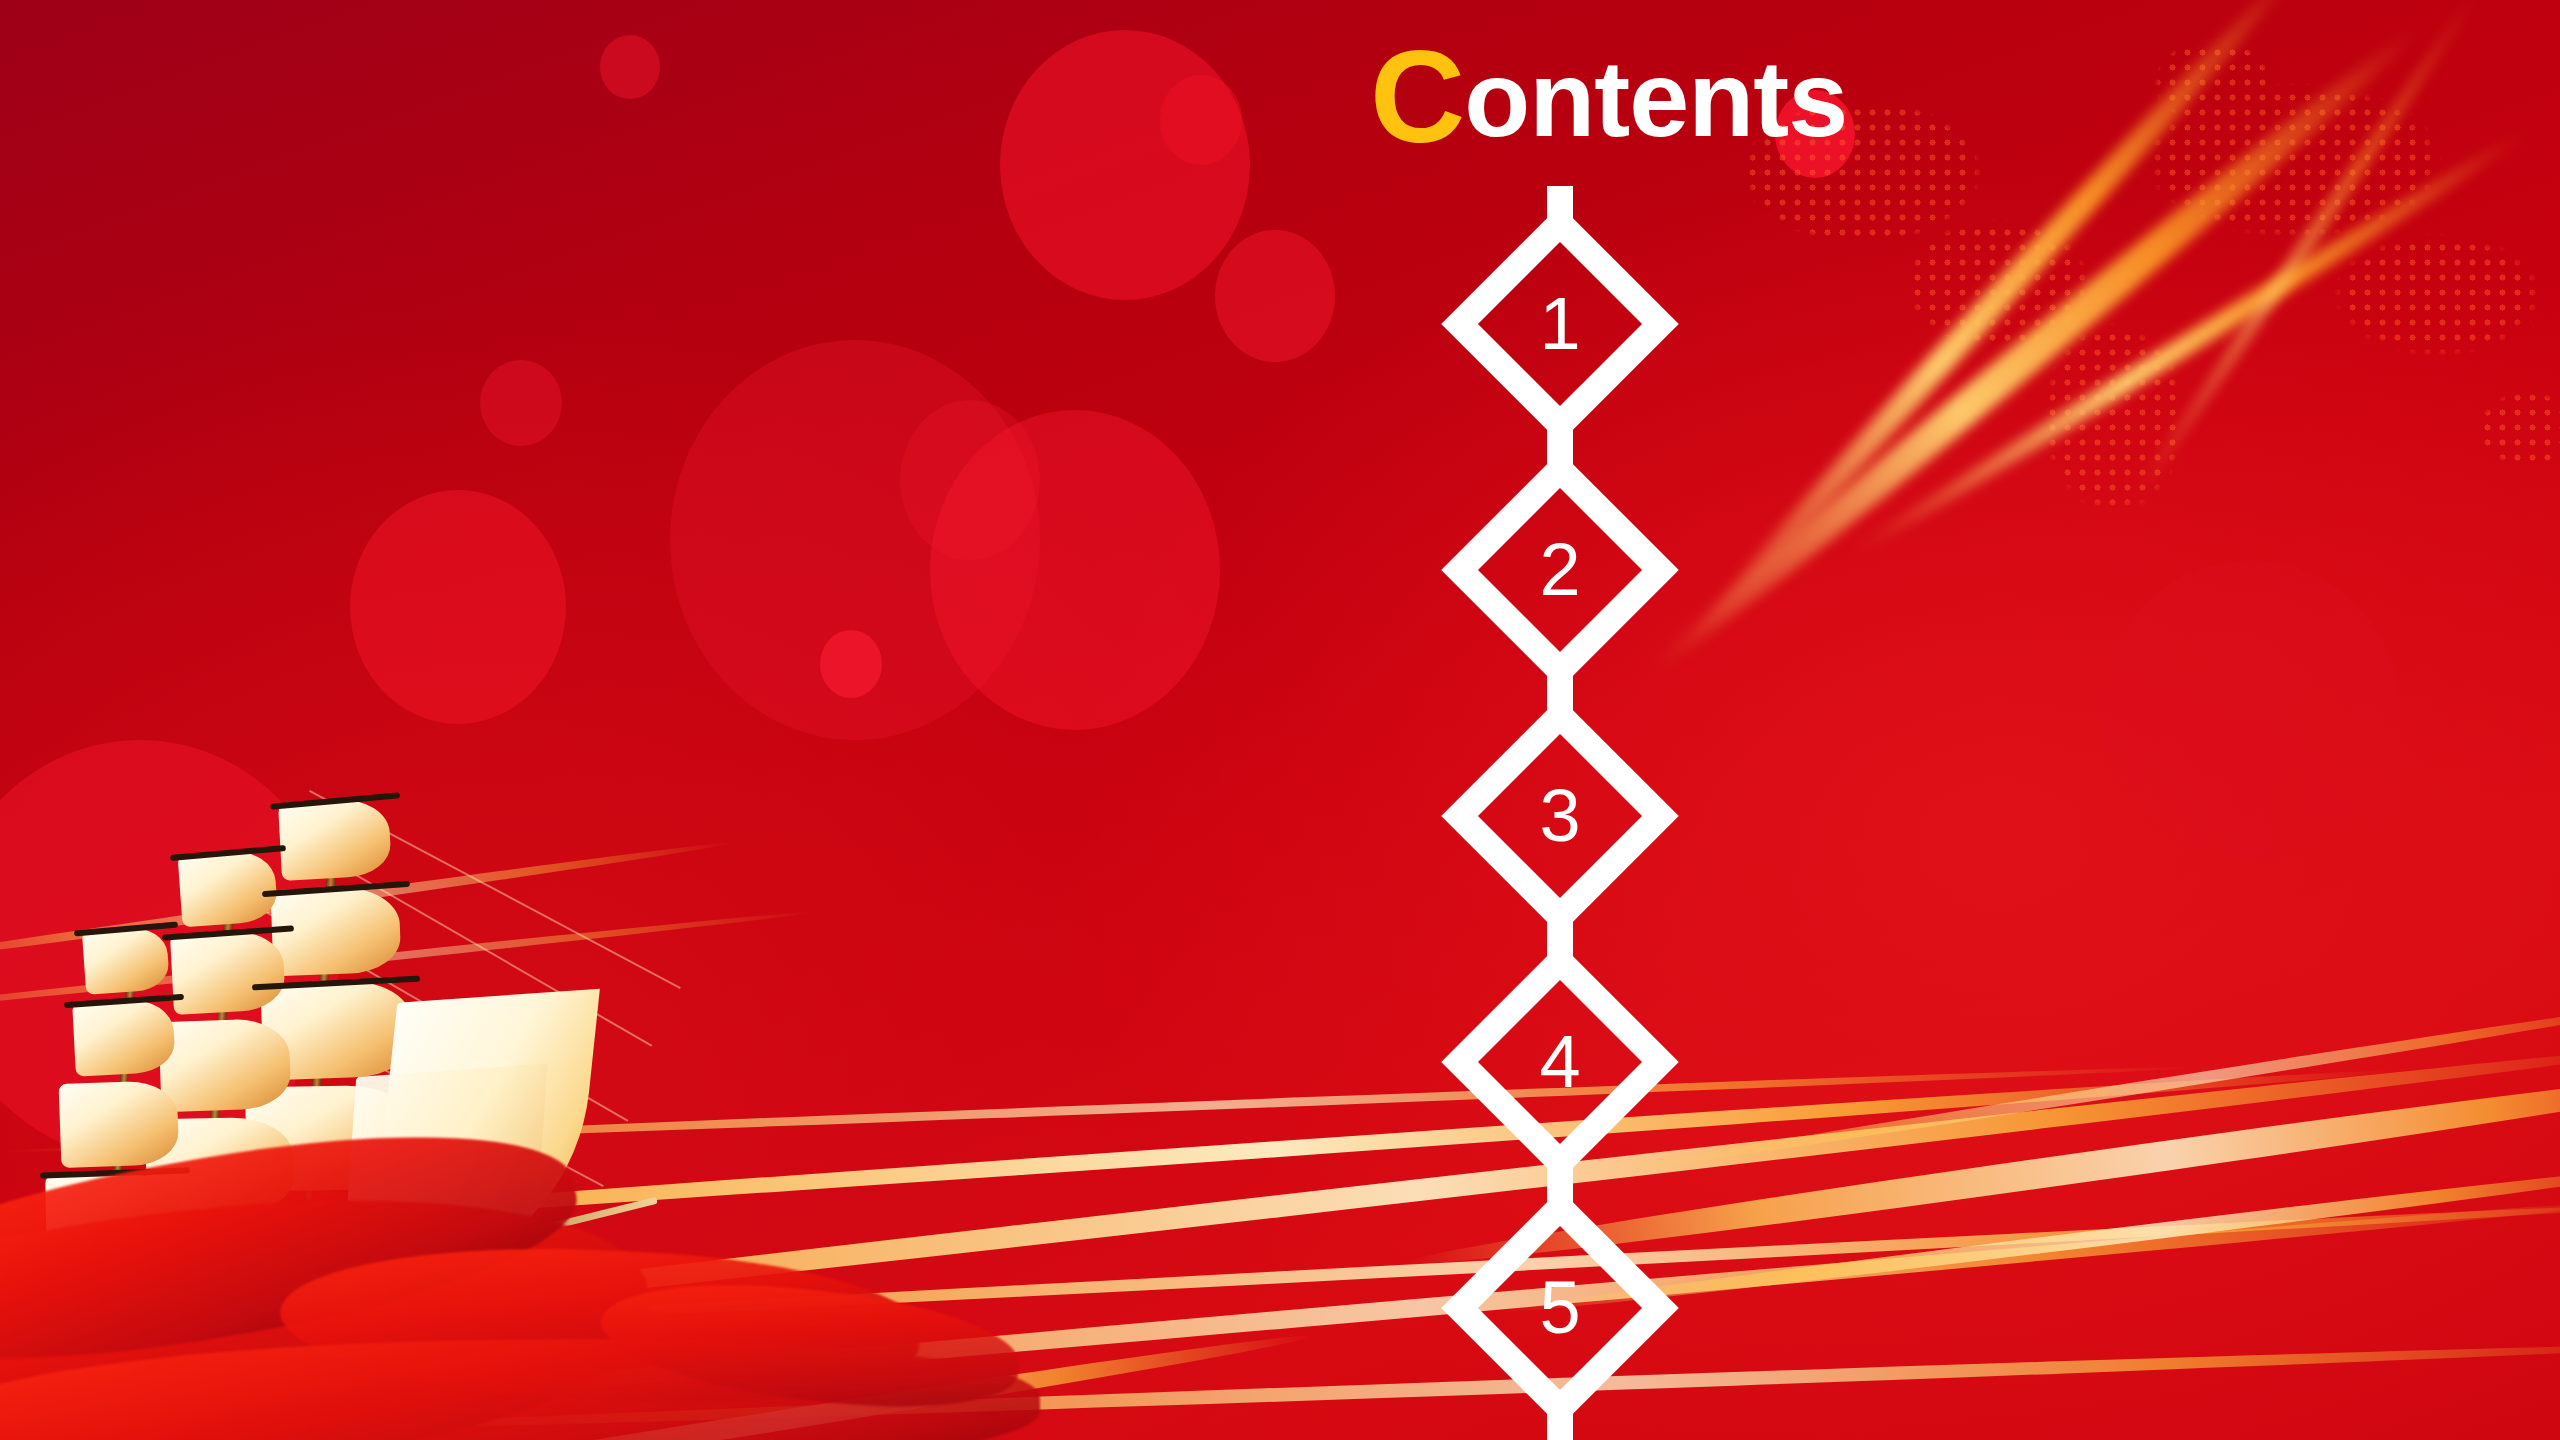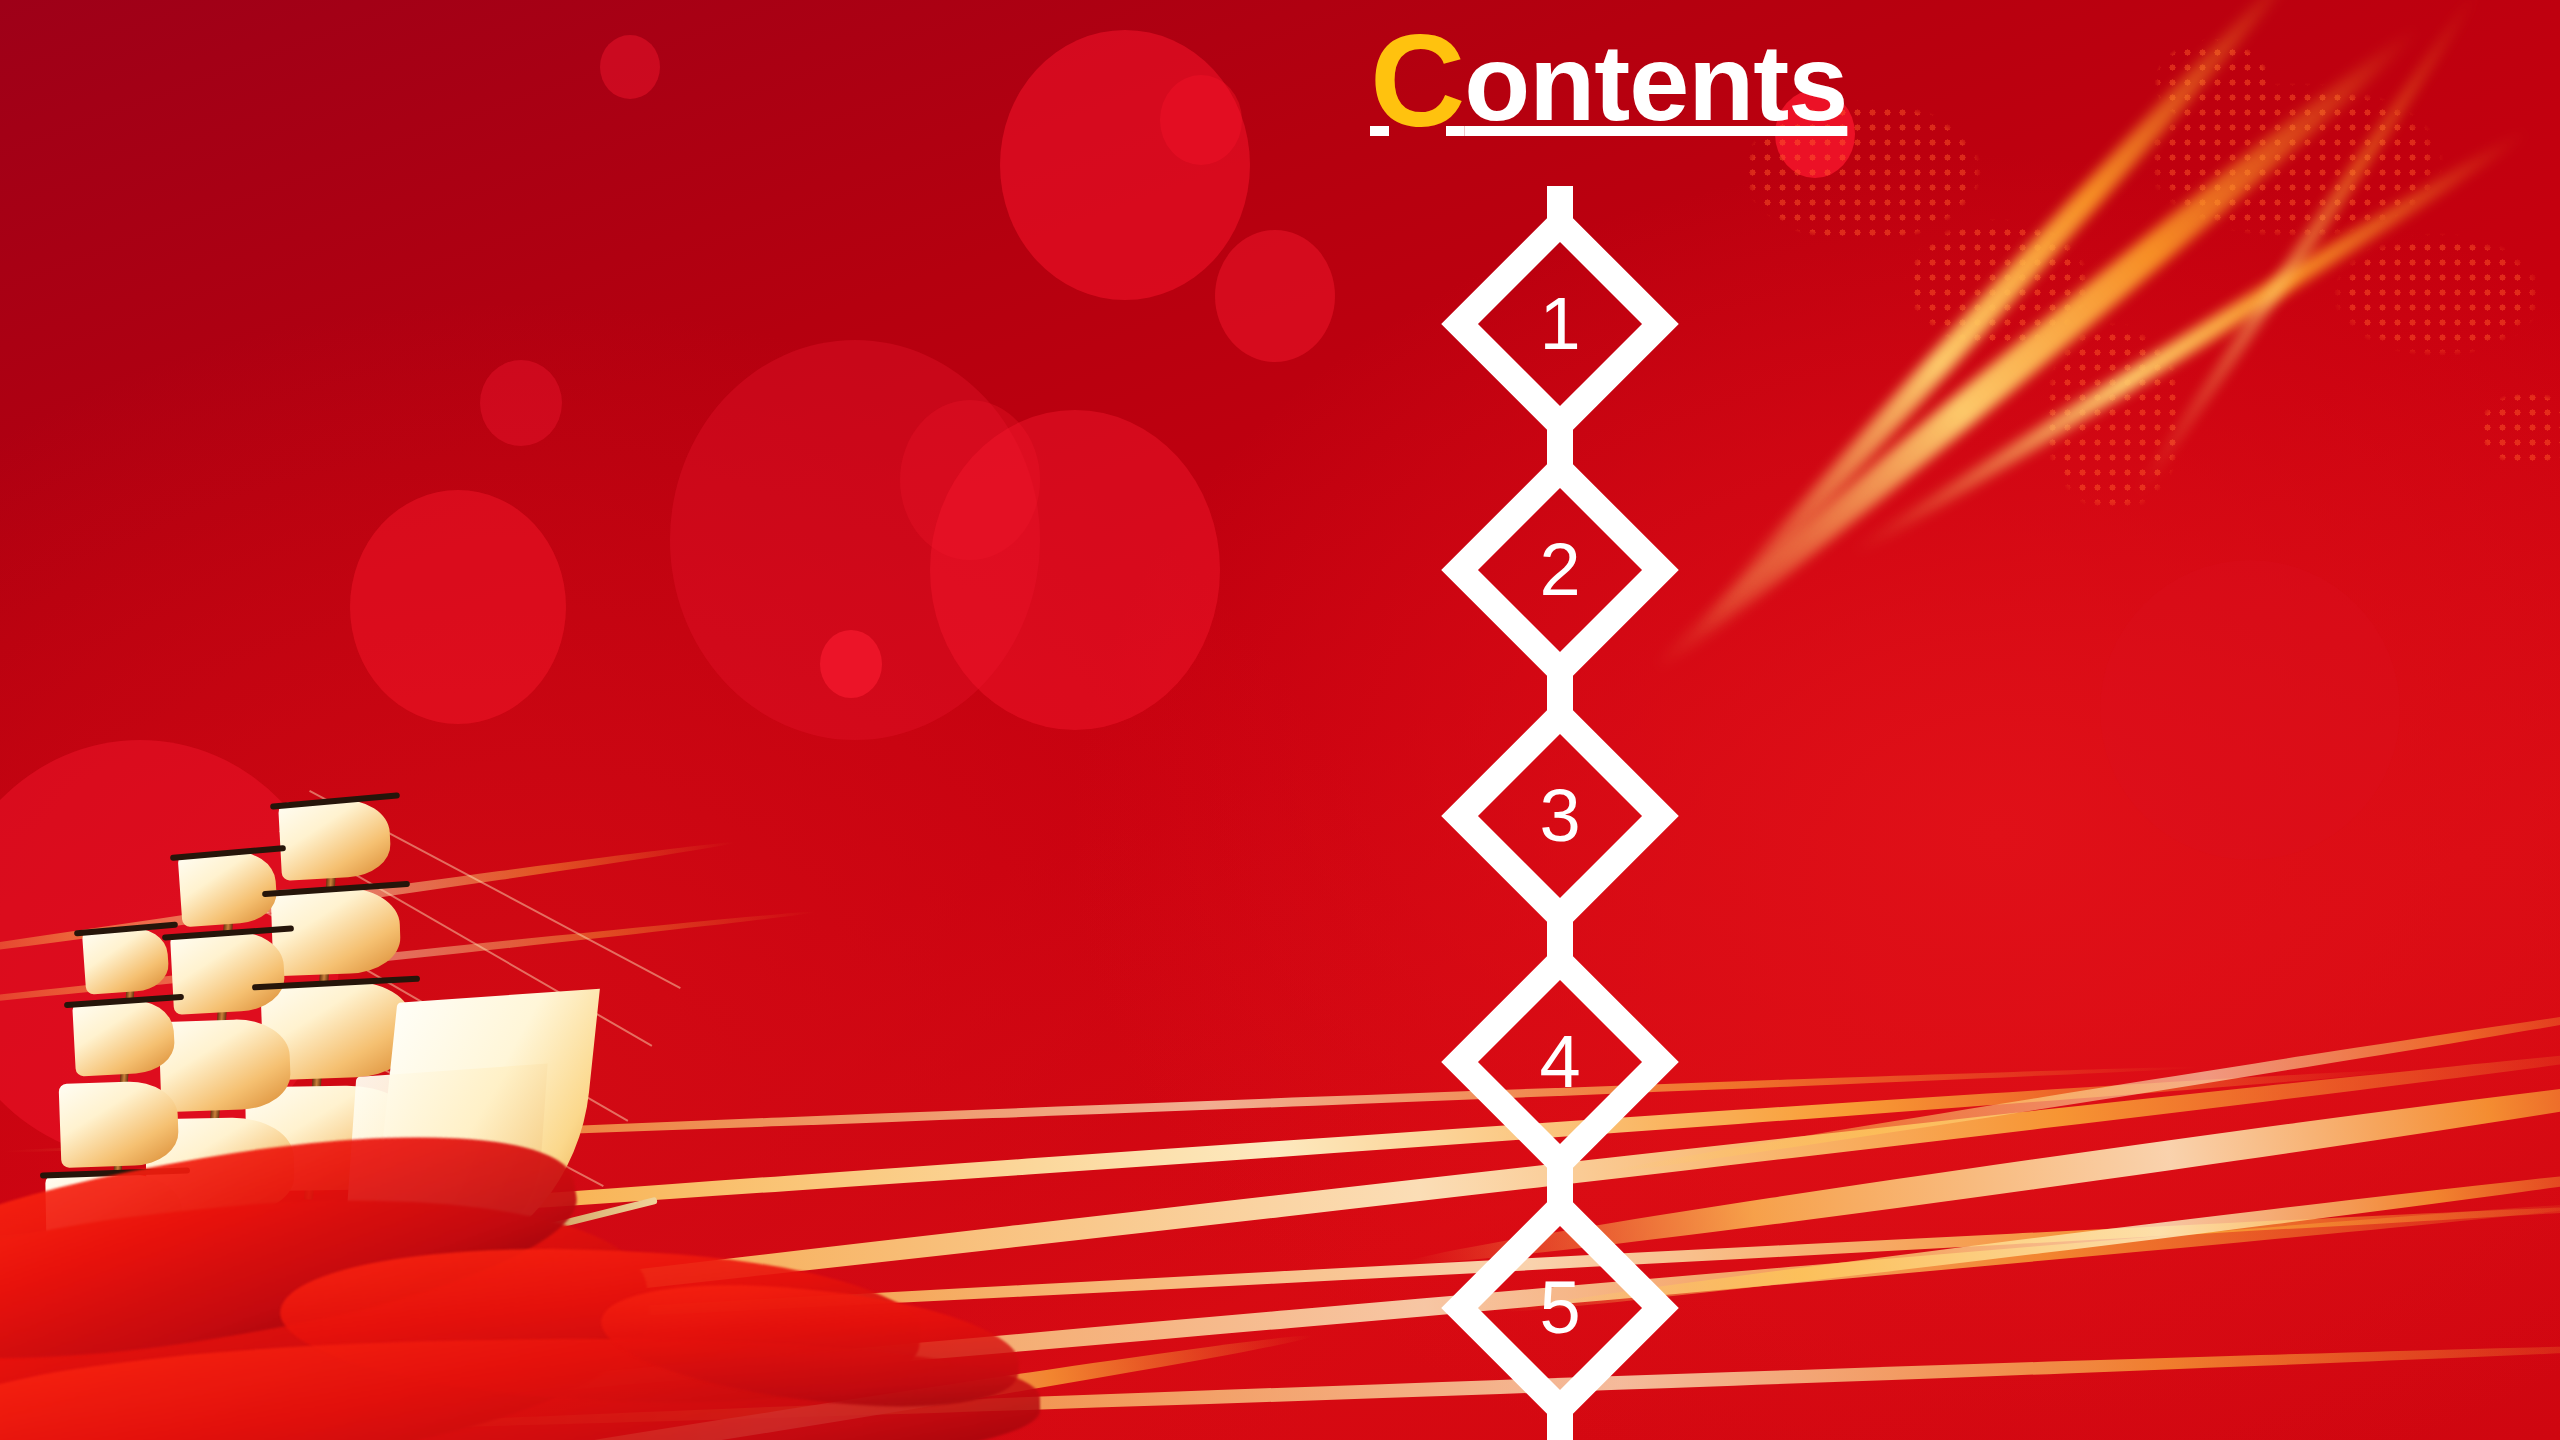--- a/index.html
+++ b/index.html
@@ -60,28 +60,27 @@
 
   
   .sail{position:absolute;background:linear-gradient(150deg,#fffdf4 0%, #fff2cf 35%, #f5c071 70%, #d98a33 100%);}
   .mast{position:absolute;background:linear-gradient(90deg,#6b3410,#c9803a,#6b3410);}
   .yard{position:absolute;background:#26150a;border-radius:3px;}
   .rig{position:absolute;background:rgba(255,235,190,.45);transform-origin:0 0;}
 
   
   .title{
     position:absolute;
-    left:1370px;top:12px;
+    left:1370px;top:28px;
     font-size:108px;
     font-weight:bold;
     color:#ffffff;
     letter-spacing:-1px;
     line-height:1.05;
     white-space:nowrap;
-    text-decoration:underline;
   }
   .title .cap{color:#FFC20E;font-size:132px;vertical-align:-6px;}
 
   .chain{position:absolute;left:1440px;top:186px;width:240px;}
 
   .connector{
     width:26px;height:78px;
     background:#ffffff;
     margin:0 auto;
   }

